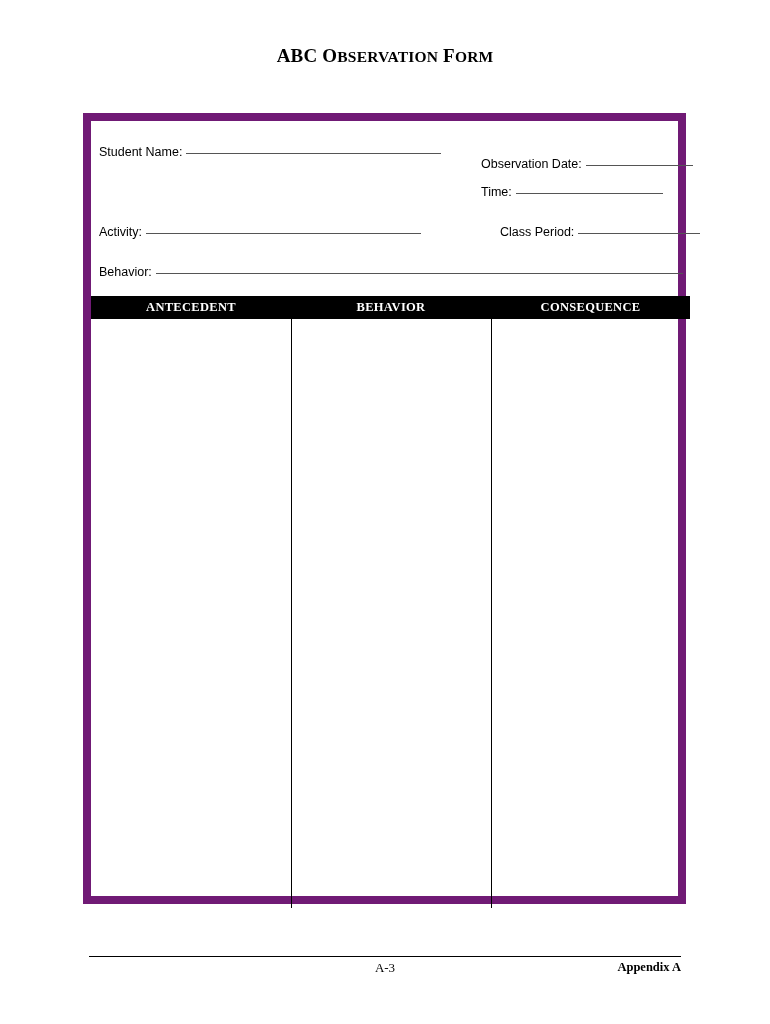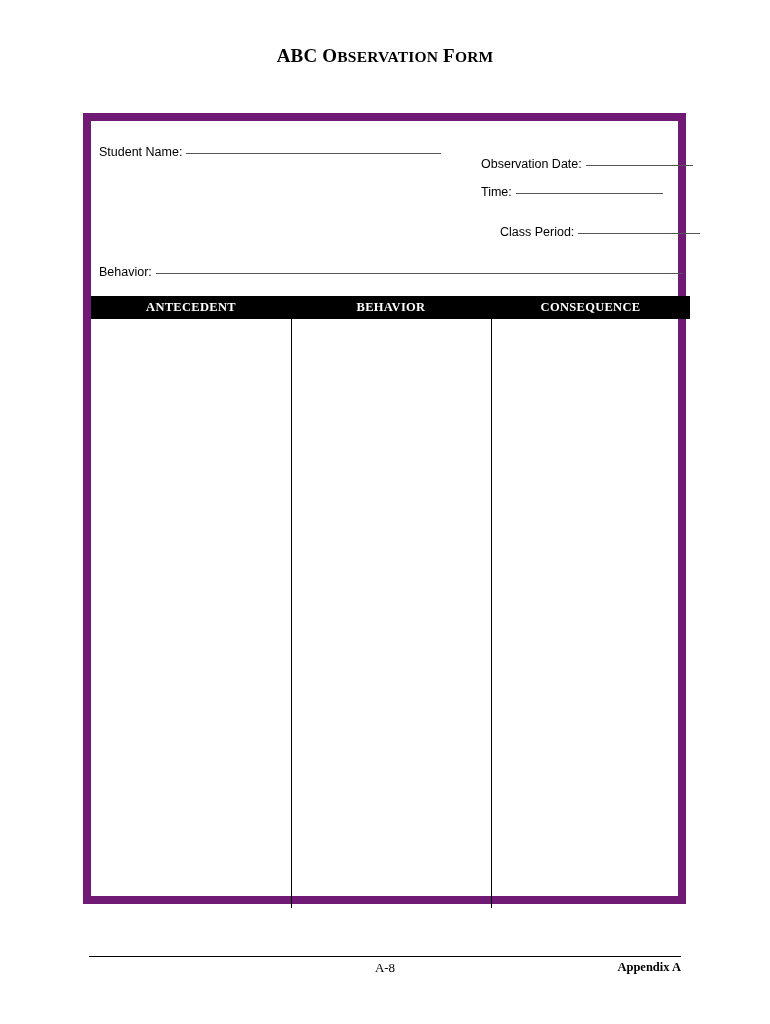--- a/index.html
+++ b/index.html
@@ -194,20 +194,24 @@
 <div class="form-box">
 
   <div class="fields-area">
 
     <div class="field-row row-student">
       <span class="field-label">Student Name:</span>
       <span class="field-rule rule-student"></span>
     </div>
 
 
+    <div class="field-row row-activity">
+      <span class="field-label">Activity:</span>
+      <span class="field-rule rule-activity"></span>
+    </div>
 
     <div class="field-row row-behavior">
       <span class="field-label">Behavior:</span>
       <span class="field-rule rule-behavior"></span>
     </div>
 
     <div class="field-row row-obsdate">
       <span class="field-label">Observation Date:</span>
       <span class="field-rule rule-obsdate"></span>
     </div>
@@ -236,16 +240,16 @@
     <div class="col-cell cellbody-3"></div>
     <div class="col-divider divider-1"></div>
     <div class="col-divider divider-2"></div>
   </div>
 
 </div>
 
 <div class="footer">
   <div class="footer-rule"></div>
   <div class="footer-row">
-    <div class="footer-page">A-8</div>
+    <div class="footer-page">A-3</div>
     <div class="footer-appendix">Appendix A</div>
   </div>
 </div>
 
 </body></html>

